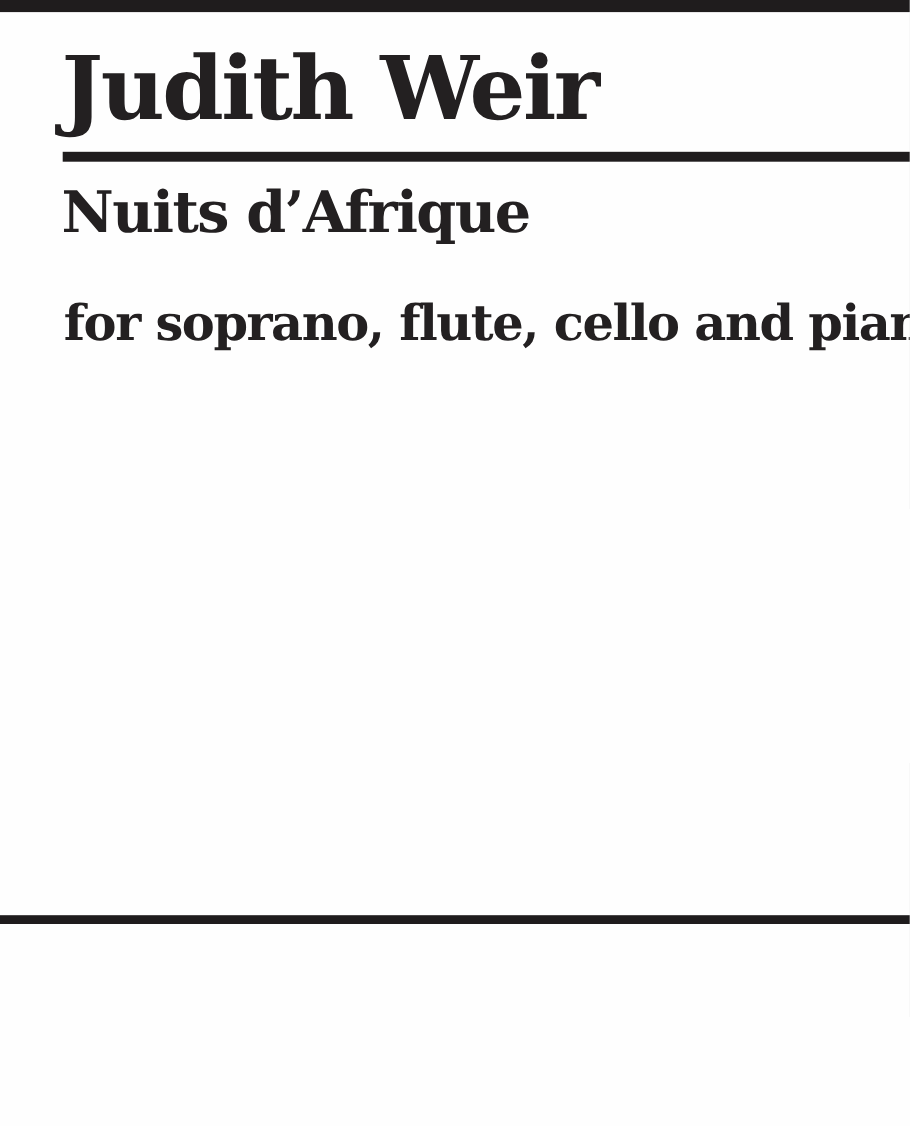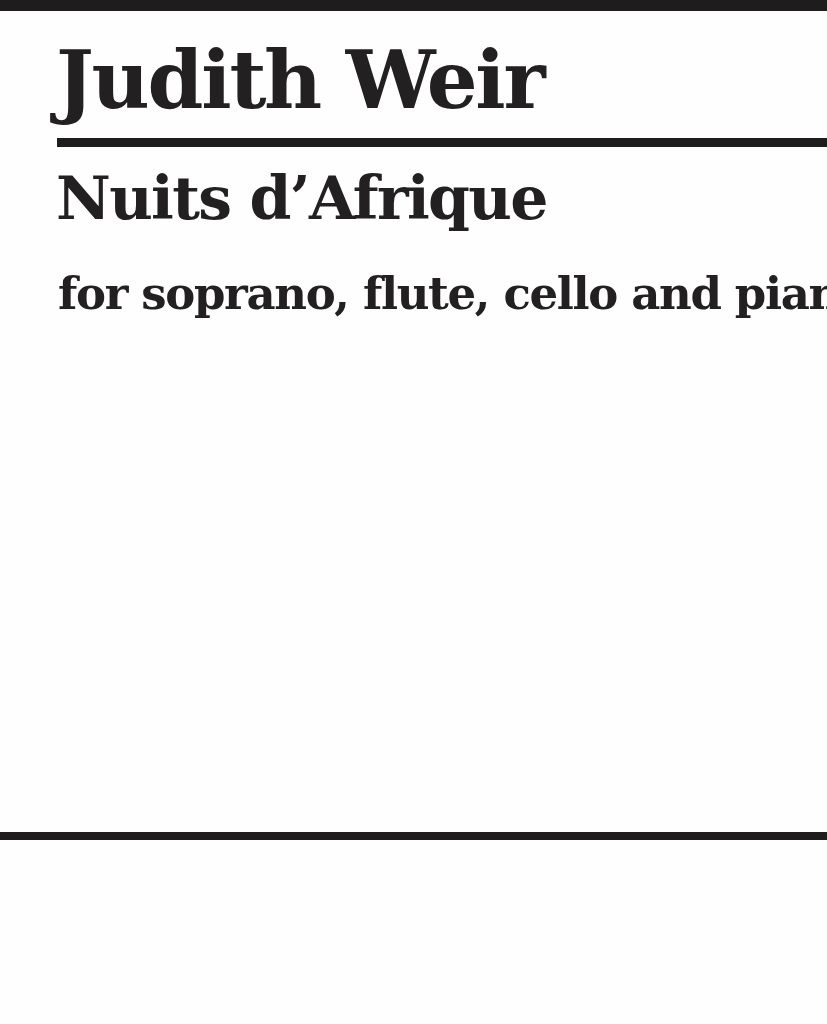--- a/index.html
+++ b/index.html
@@ -49,21 +49,21 @@
     font-weight: bold;
     line-height: 1;
     letter-spacing: -0.028em;
     white-space: nowrap;
   }
   .work-title {
     position: absolute;
     left: 56px;
     top: 168px;
     margin: 0;
-    font-size: 60px;
+    font-size: 52px;
     font-weight: bold;
     line-height: 1;
     letter-spacing: -0.028em;
     white-space: nowrap;
   }
   .subtitle {
     position: absolute;
     left: 58px;
     top: 271px;
     margin: 0;

